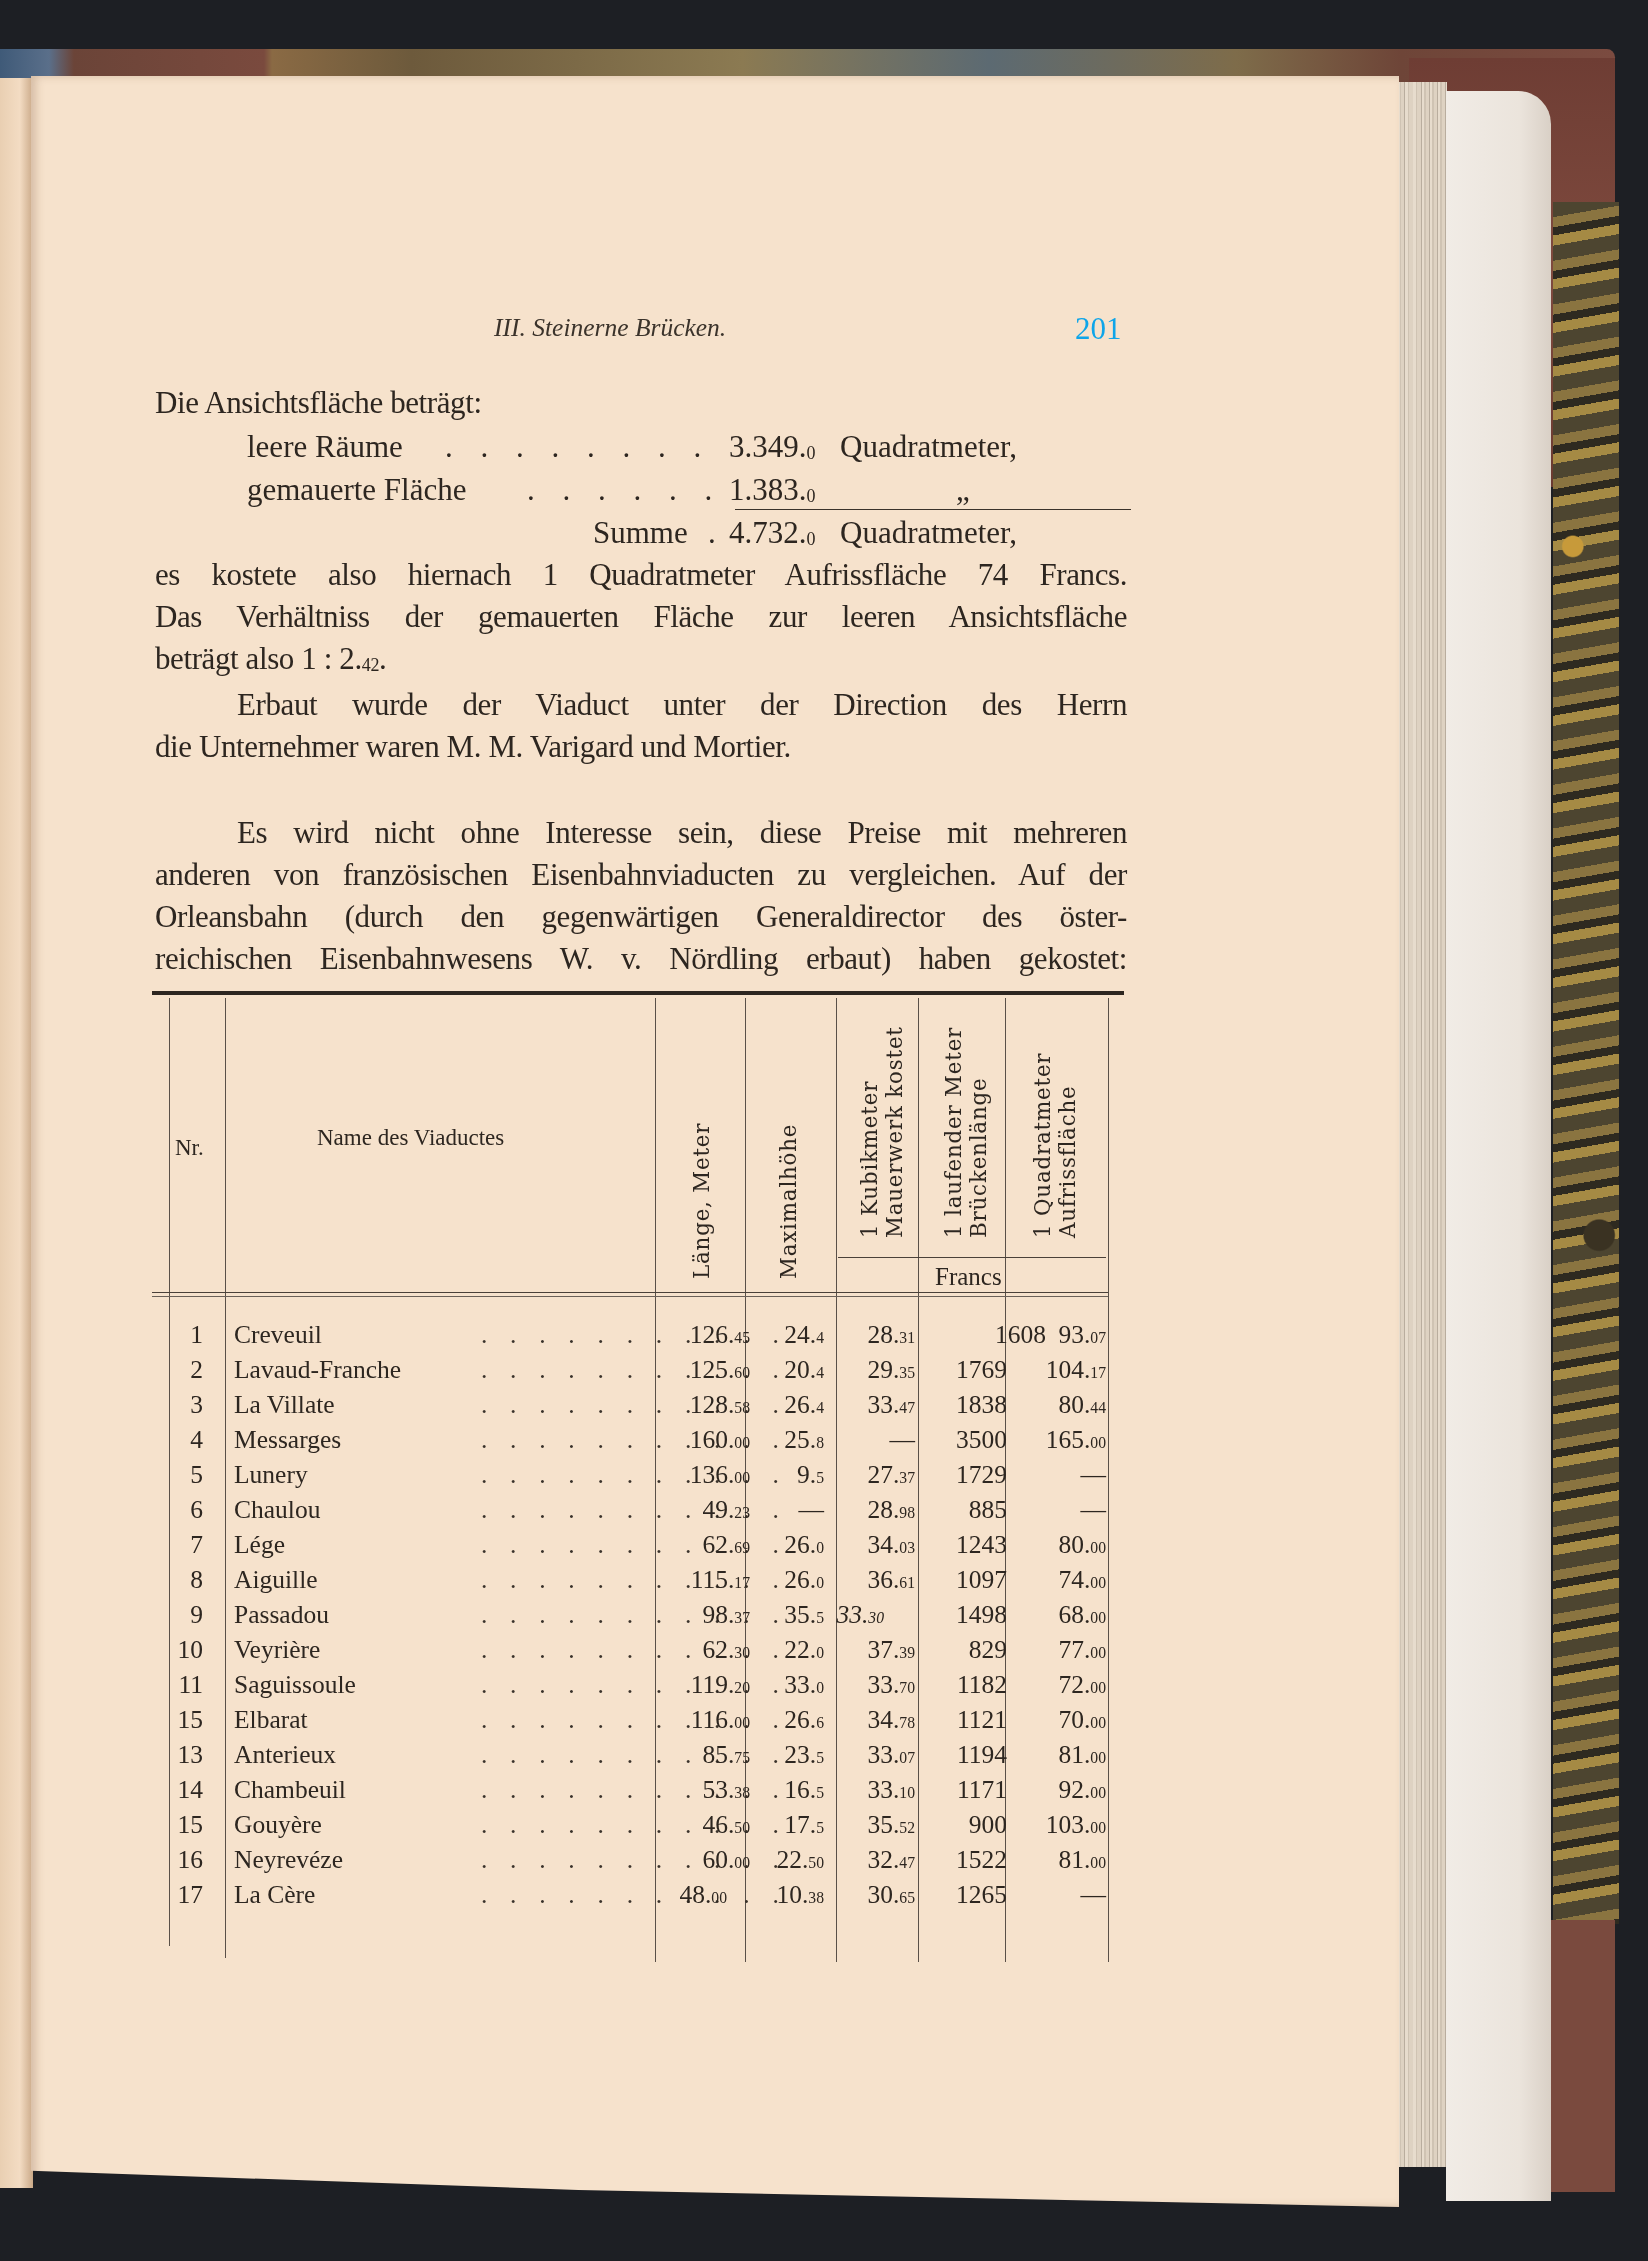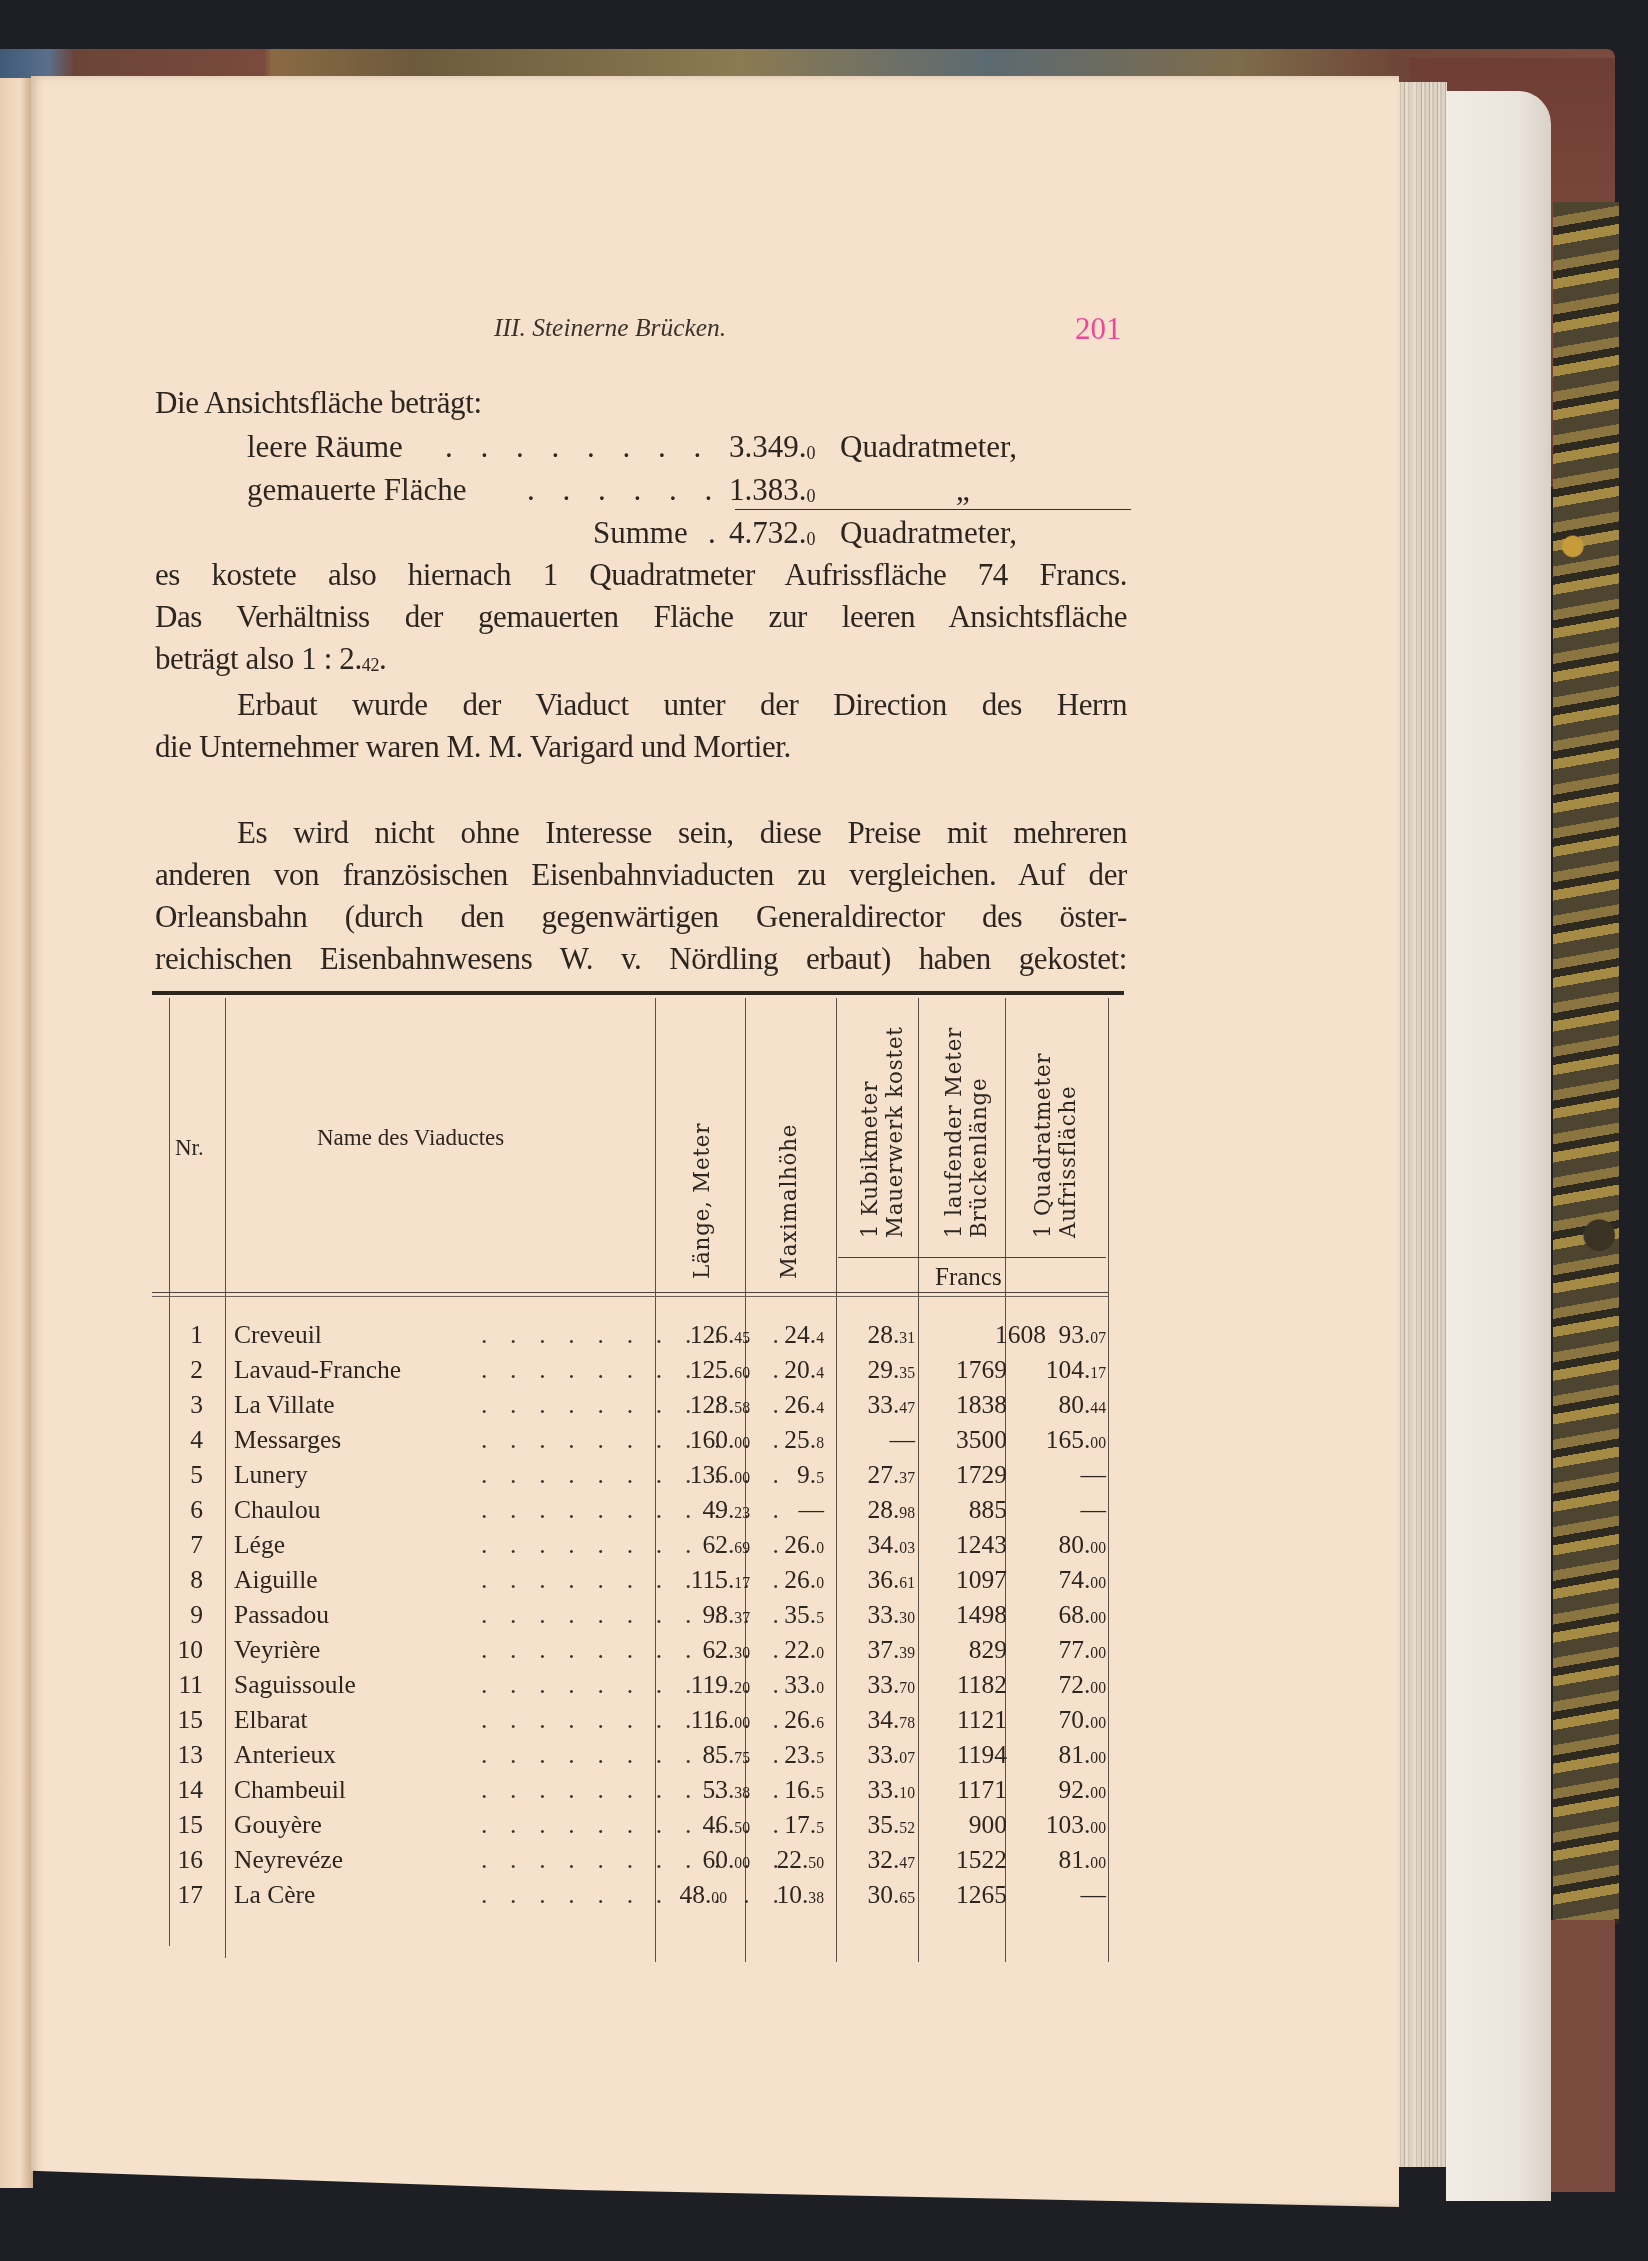--- a/index.html
+++ b/index.html
@@ -46,21 +46,21 @@
   .loose-sheet {
     position:absolute; left:1446px; top:91px; width:105px; height:2110px;
     background:linear-gradient(90deg,#f1ece6,#ebe4dc 70%,#d9d0c6);
     border-radius:0 33px 0 0;
   }
 
   .content { position:absolute; left:0; top:0; width:1648px; height:2261px; color:#2d2620; }
   .running-head {
     position:absolute; left:494px; top:313px; font-style:italic; font-size:25.5px; color:#3b332b;
   }
-  .page-number { position:absolute; left:1075px; top:311px; font-size:31px; color:#ec4899; }
+  .page-number { position:absolute; left:1075px; top:311px; font-size:31px; color:#0ea5e9; }
 
   .para { position:absolute; left:155px; width:972px; font-size:31px; line-height:42px; text-align:justify; letter-spacing:-0.4px; }
   .line { display:block; white-space:nowrap; }
   .just { text-align:justify; text-align-last:justify; display:block; white-space:normal; }
   .indent { padding-left:82px; }
   sub.s { font-size:18px; vertical-align:-1.6px; }
 
   .area-list { position:absolute; left:247px; top:382px; font-size:31px; line-height:43px;text-align:center; }
   .area-row { position:relative; height:43px; width:824px; }
   .area-label { position:absolute; left:0; }
@@ -260,21 +260,21 @@
           <span class="c-num c-kub" style="left: 676px;">36.<sub>61</sub></span>
           <span class="c-num c-lm" style="left: 771px;">1097</span>
           <span class="c-num c-qm" style="left: 857px;">74.<sub>00</sub></span>
         </div>
         <div class="trow">
           <span class="c-nr">9</span>
           <span class="c-name">Passadou</span>
           <span class="c-dots">. . . . . . . . . . .</span>
           <span class="c-num c-len" style="left: 499px;">98.<sub>37</sub></span>
           <span class="c-num c-hgt" style="left: 602px;">35.<sub>5</sub></span>
-          <span class="c-num c-kub" style="left: 676px;">33.<sub>30</sub></span>
+          <span class="c-num c-kub" style="left: 645px; font-style: italic;">33.<sub>30</sub></span>
           <span class="c-num c-lm" style="left: 771px;">1498</span>
           <span class="c-num c-qm" style="left: 857px;">68.<sub>00</sub></span>
         </div>
         <div class="trow">
           <span class="c-nr">10</span>
           <span class="c-name">Veyrière</span>
           <span class="c-dots">. . . . . . . . . . .</span>
           <span class="c-num c-len" style="left: 499px;">62.<sub>30</sub></span>
           <span class="c-num c-hgt" style="left: 602px;">22.<sub>0</sub></span>
           <span class="c-num c-kub" style="left: 676px;">37.<sub>39</sub></span>

